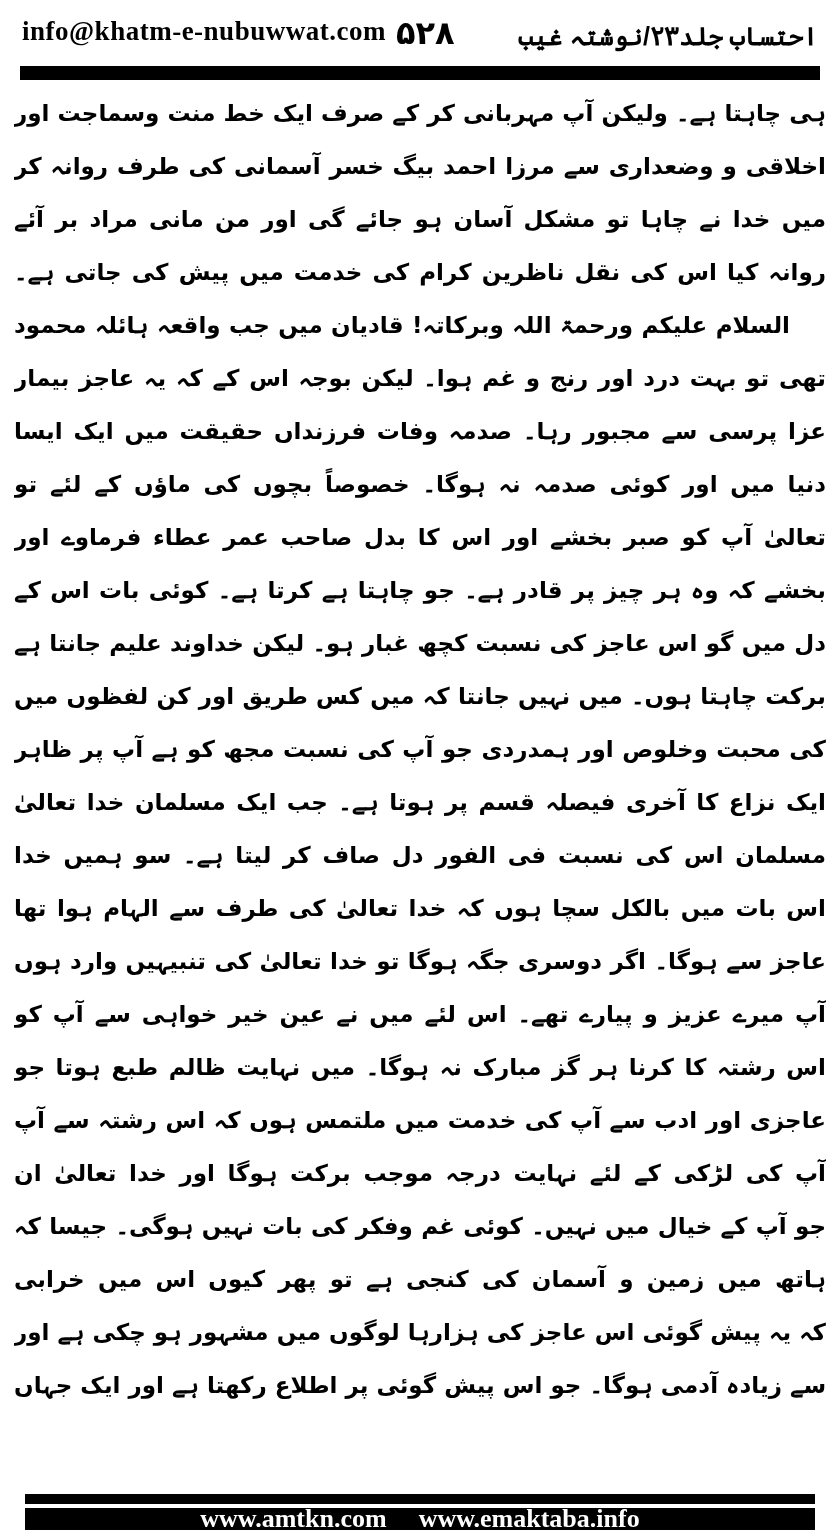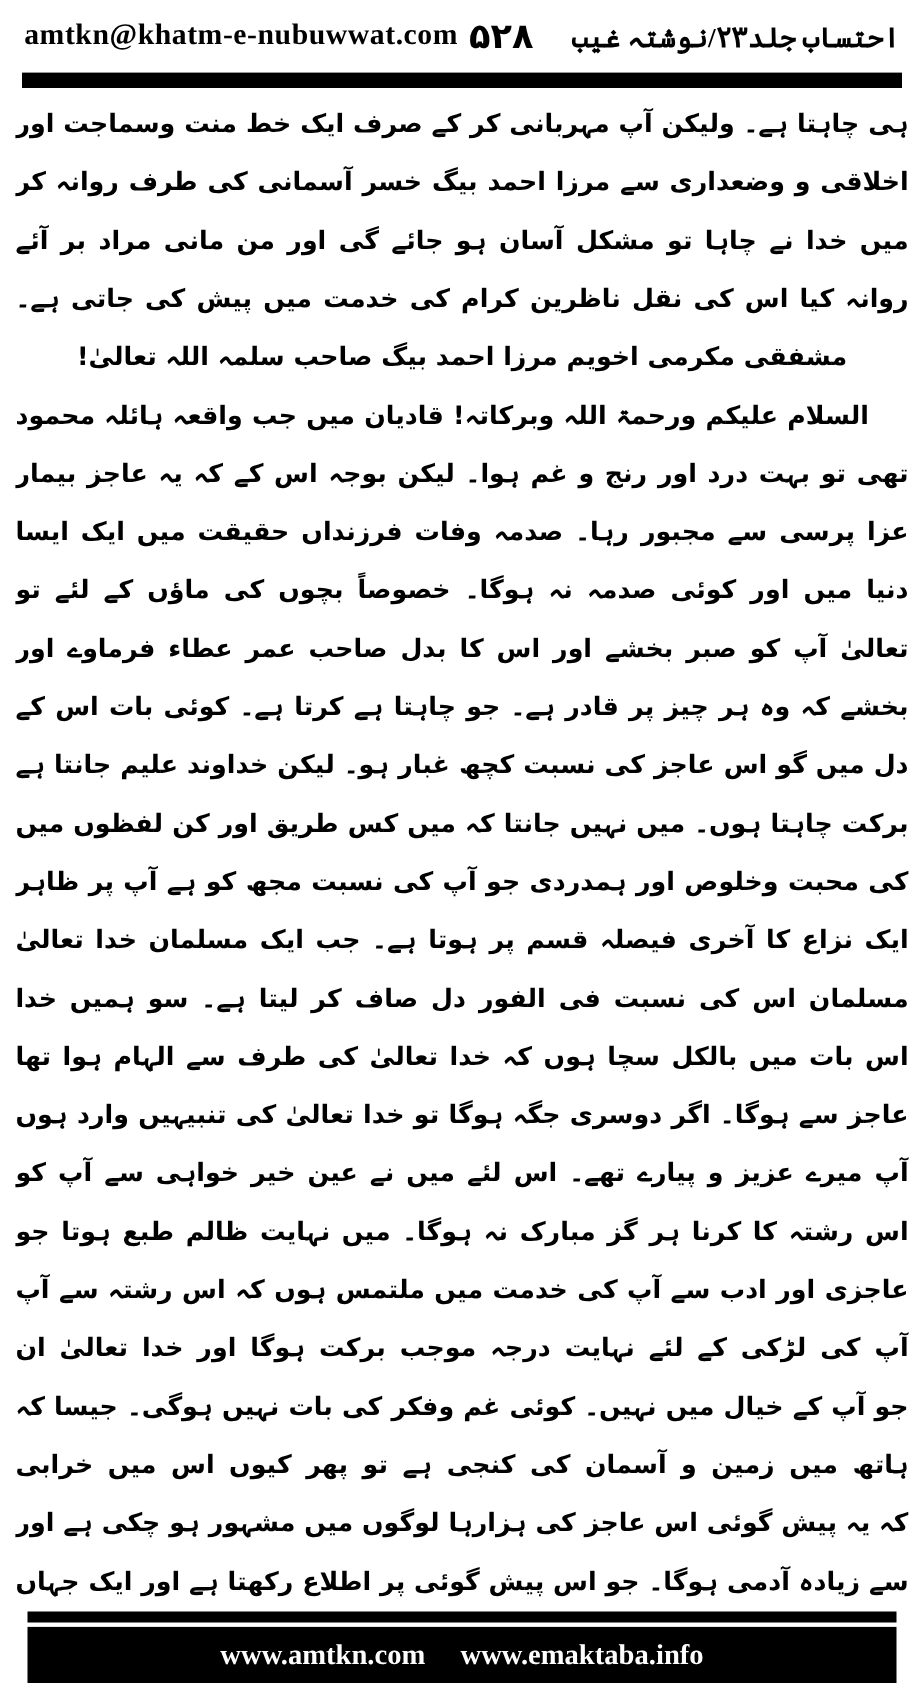--- a/index.html
+++ b/index.html
@@ -30,21 +30,21 @@
     font-family: "DejaVu Sans", sans-serif;
     font-weight: bold;
     font-size: 32px;
     line-height: 34px;
     padding: 0 10px;
   }
   .header-title {
     flex: 1;
     text-align: right;
     direction: rtl;
-    font-family: Liberation Serif, serif;
+    font-family: Liberation Sans, sans-serif;
     font-weight: bold;
     font-size: 25px;
     line-height: 40px;
     white-space: nowrap;
   }
   .header-divider {
     height: 14px;
     background: #000;
     margin: 10px 20px 0 20px;
   }
@@ -74,53 +74,52 @@
     left: 25px;
     right: 25px;
     bottom: 10px;
   }
   .footer-thin-bar {
     height: 10px;
     background: #000;
     margin-bottom: 4px;
   }
   .footer-bar {
-    height: 51px;
+    height: 22px;
     background: #000;
     color: #fff;
     display: flex;
     align-items: center;
     justify-content: center;
     gap: 32px;
     font-family: "Liberation Serif", serif;
     font-weight: bold;
     font-size: 26px;
     white-space: nowrap;
   }
 </style>
 </head>
 <body>
 
 <div class="page">
 
   <div class="header">
-    <div class="header-email">amtkn@khatm-e-nubuwwat.com</div>
+    <div class="header-email">info@khatm-e-nubuwwat.com</div>
     <div class="header-pagenum">۵۲۸</div>
     <div class="header-title">احتساب جلد۲۳/نوشتہ غیب</div>
   </div>
 
   <div class="header-divider"></div>
 
   <div class="body-text">
 
   <div class="line">ہی چاہتا ہے۔ ولیکن آپ مہربانی کر کے صرف ایک خط منت وسماجت اور معافی کا نہایت ہی خوش</div>
       <div class="line">اخلاقی و وضعداری سے مرزا احمد بیگ خسر آسمانی کی طرف روانہ کر دیویں۔ بس اس کے جواب</div>
       <div class="line">میں خدا نے چاہا تو مشکل آسان ہو جائے گی اور من مانی مراد بر آئے گی۔ چنانچہ آپ نے جو خط</div>
       <div class="line">روانہ کیا اس کی نقل ناظرین کرام کی خدمت میں پیش کی جاتی ہے۔ ماخوذ از کلمہ فضل رحمانی!</div>
-      <div class="line center">مشفقی مکرمی اخویم مرزا احمد بیگ صاحب سلمہ اللہ تعالیٰ!</div>
       <div class="line indent">السلام علیکم ورحمۃ اللہ وبرکاتہ! قادیان میں جب واقعہ ہائلہ محمود فرزند آں مکرم کی خبر سنی</div>
       <div class="line">تھی تو بہت درد اور رنج و غم ہوا۔ لیکن بوجہ اس کے کہ یہ عاجز بیمار تھا اور خط نہیں لکھ سکتا تھا۔ اس لئے</div>
       <div class="line">عزا پرسی سے مجبور رہا۔ صدمہ وفات فرزنداں حقیقت میں ایک ایسا صدمہ ہے کہ شاید اس کے برابر</div>
       <div class="line">دنیا میں اور کوئی صدمہ نہ ہوگا۔ خصوصاً بچوں کی ماؤں کے لئے تو سخت مصیبت ہوتی ہے۔ خداوند</div>
       <div class="line">تعالیٰ آپ کو صبر بخشے اور اس کا بدل صاحب عمر عطاء فرماوے اور عزیزی مرزا محمود بیگ کو عمر دراز</div>
       <div class="line">بخشے کہ وہ ہر چیز پر قادر ہے۔ جو چاہتا ہے کرتا ہے۔ کوئی بات اس کے آگے انہونی نہیں۔ آپ کے</div>
       <div class="line">دل میں گو اس عاجز کی نسبت کچھ غبار ہو۔ لیکن خداوند علیم جانتا ہے آپ کے لئے دعائے خیر و</div>
       <div class="line">برکت چاہتا ہوں۔ میں نہیں جانتا کہ میں کس طریق اور کن لفظوں میں بیان کروں۔ تا میرے دل</div>
       <div class="line">کی محبت وخلوص اور ہمدردی جو آپ کی نسبت مجھ کو ہے آپ پر ظاہر ہو جاوے۔ مسلمانوں کے ہر</div>
       <div class="line">ایک نزاع کا آخری فیصلہ قسم پر ہوتا ہے۔ جب ایک مسلمان خدا تعالیٰ کی قسم کھا جاتا ہے تو دوسرا</div>

